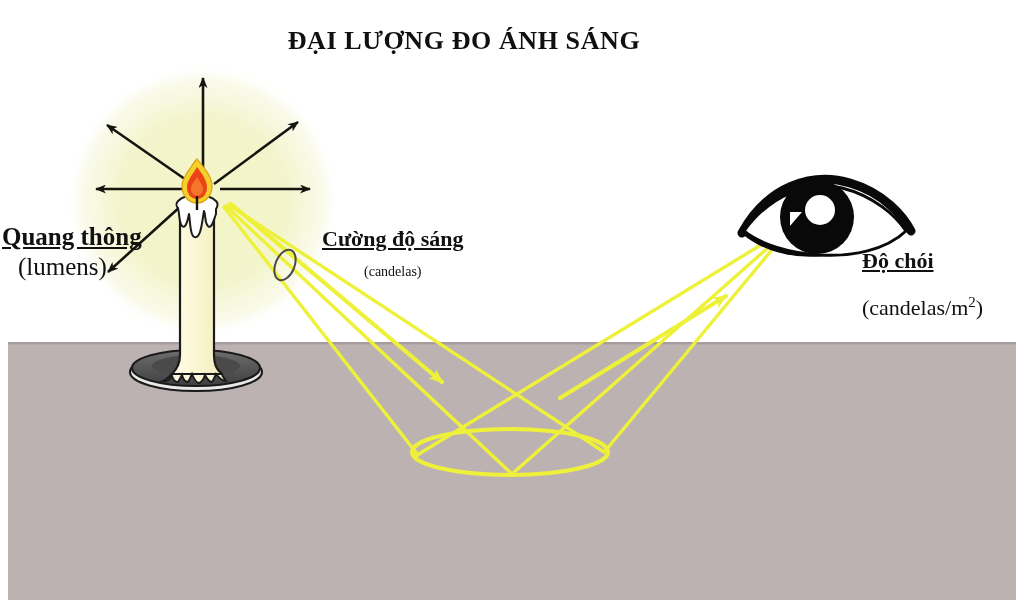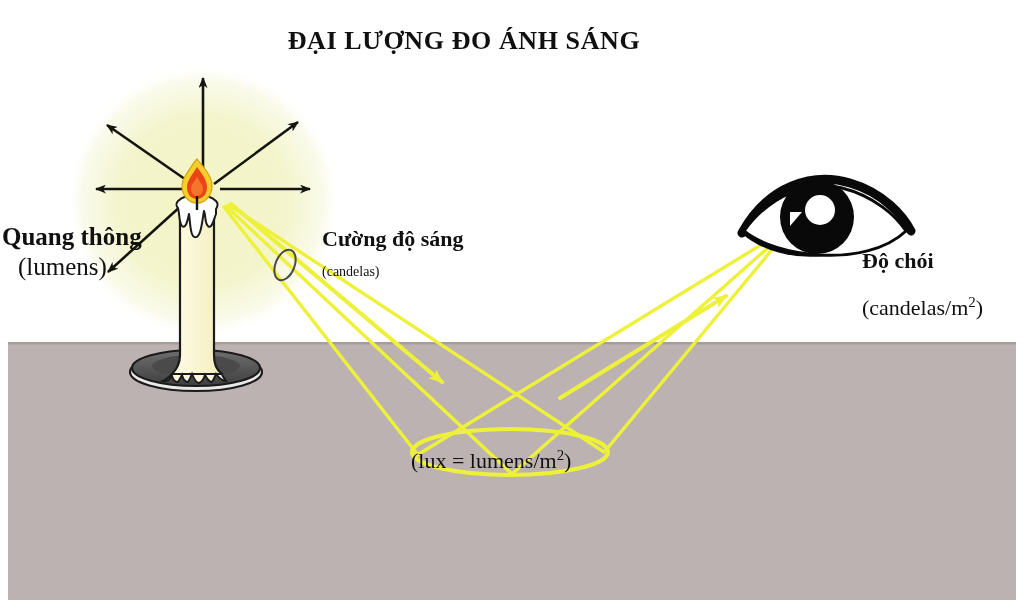--- a/index.html
+++ b/index.html
@@ -27,20 +27,21 @@
   .lbl {
     position: absolute;
     color: #111111;
     line-height: 1.18;
     white-space: nowrap;
     user-select: none;
   }
   .lbl .ttl {
     display: block;
     font-weight: bold;
+    text-decoration: underline;
   }
   .lbl .sub {
     display: block;
     font-weight: normal;
   }
   #page-title {
     position: absolute;
     left: 0;
     top: 26px;
     width: 928px;
@@ -57,20 +58,21 @@
     text-align: left;
   }
   #label-quang-thong .sub {
     margin-left: 16px;
     font-size: 25px;
   }
   #label-cuong-do-sang {
     left: 322px;
     top: 226px;
     font-size: 22px;
+    text-align: center;
   }
   #label-cuong-do-sang .sub {
     margin-top: 12px;
     font-size: 14px;
   }
   #label-do-choi {
     left: 862px;
     top: 248px;
     font-size: 22px;
     text-align: left;
@@ -266,16 +268,15 @@
     <span class="ttl">Cường độ sáng</span>
     <span class="sub">(candelas)</span>
   </div>
 
   <div class="lbl" id="label-do-choi">
     <span class="ttl">Độ chói</span>
     <span class="sub"><span>(candelas/m</span><span class="sup">2</span><span>)</span></span>
   </div>
 
   <div class="lbl" id="label-do-roi">
-    <span class="sub"><span>(lux = lumens/m</span><span class="sup">2</span><span>)</span></span>
   </div>
 
 </div>
 
 </body></html>

